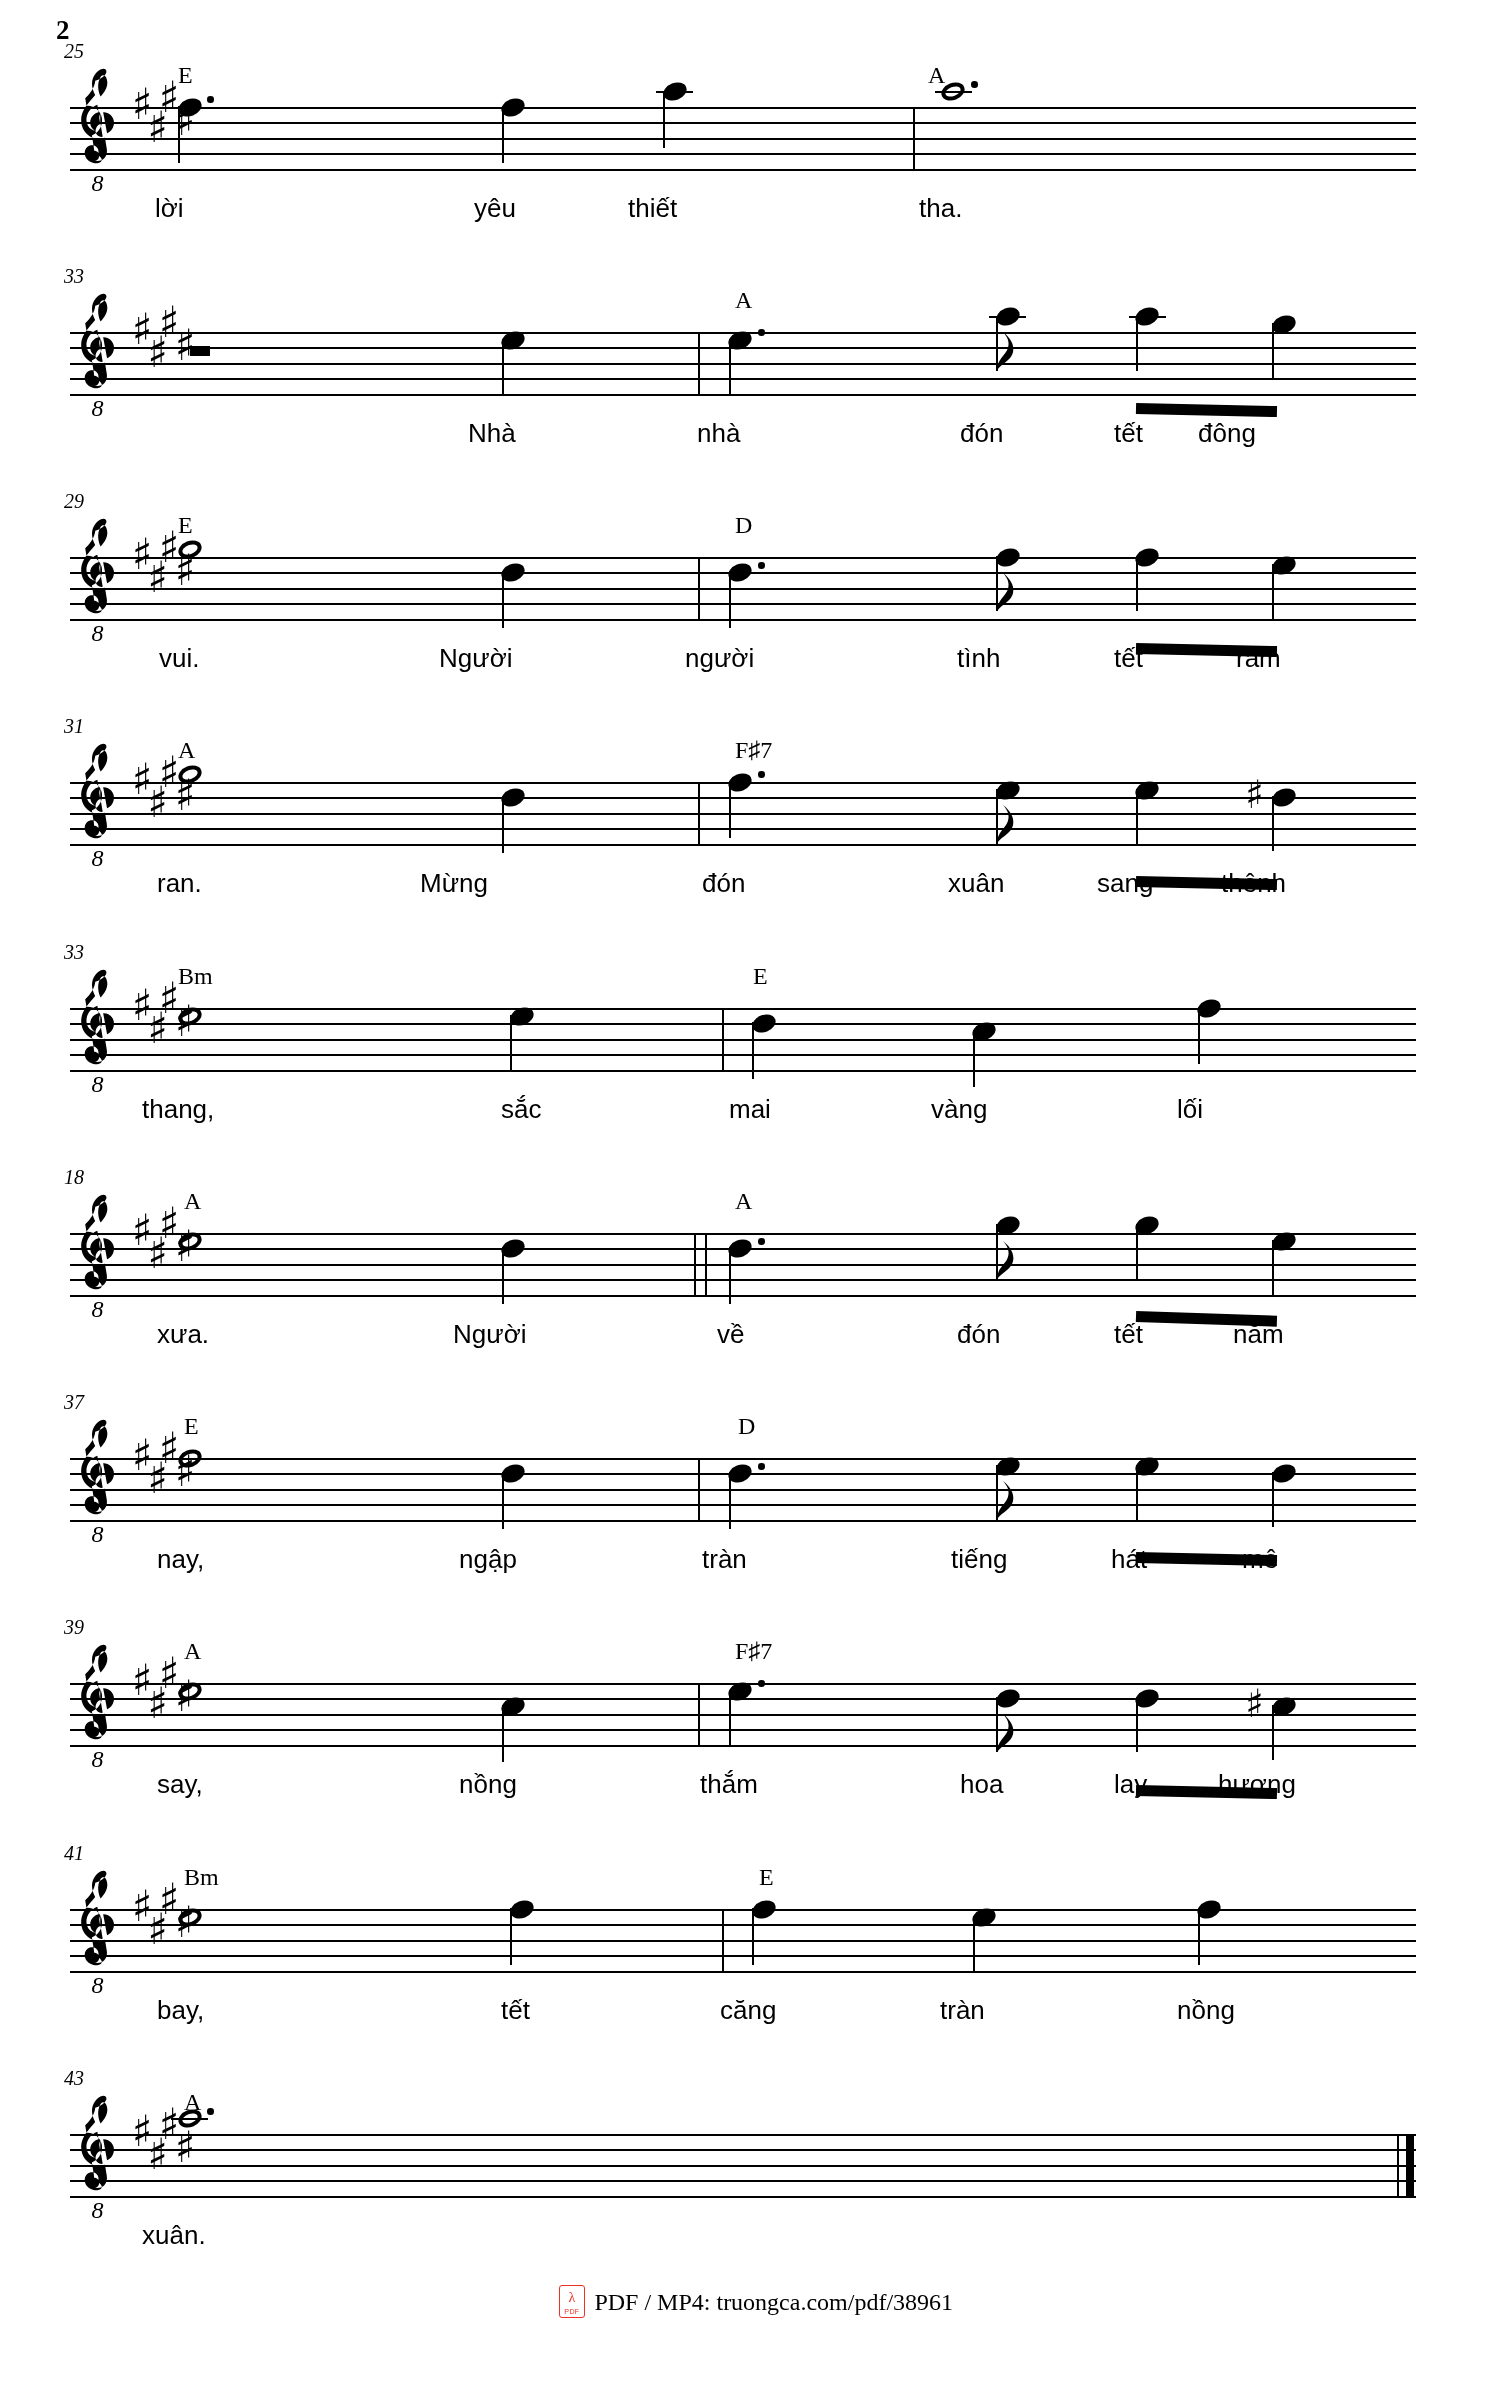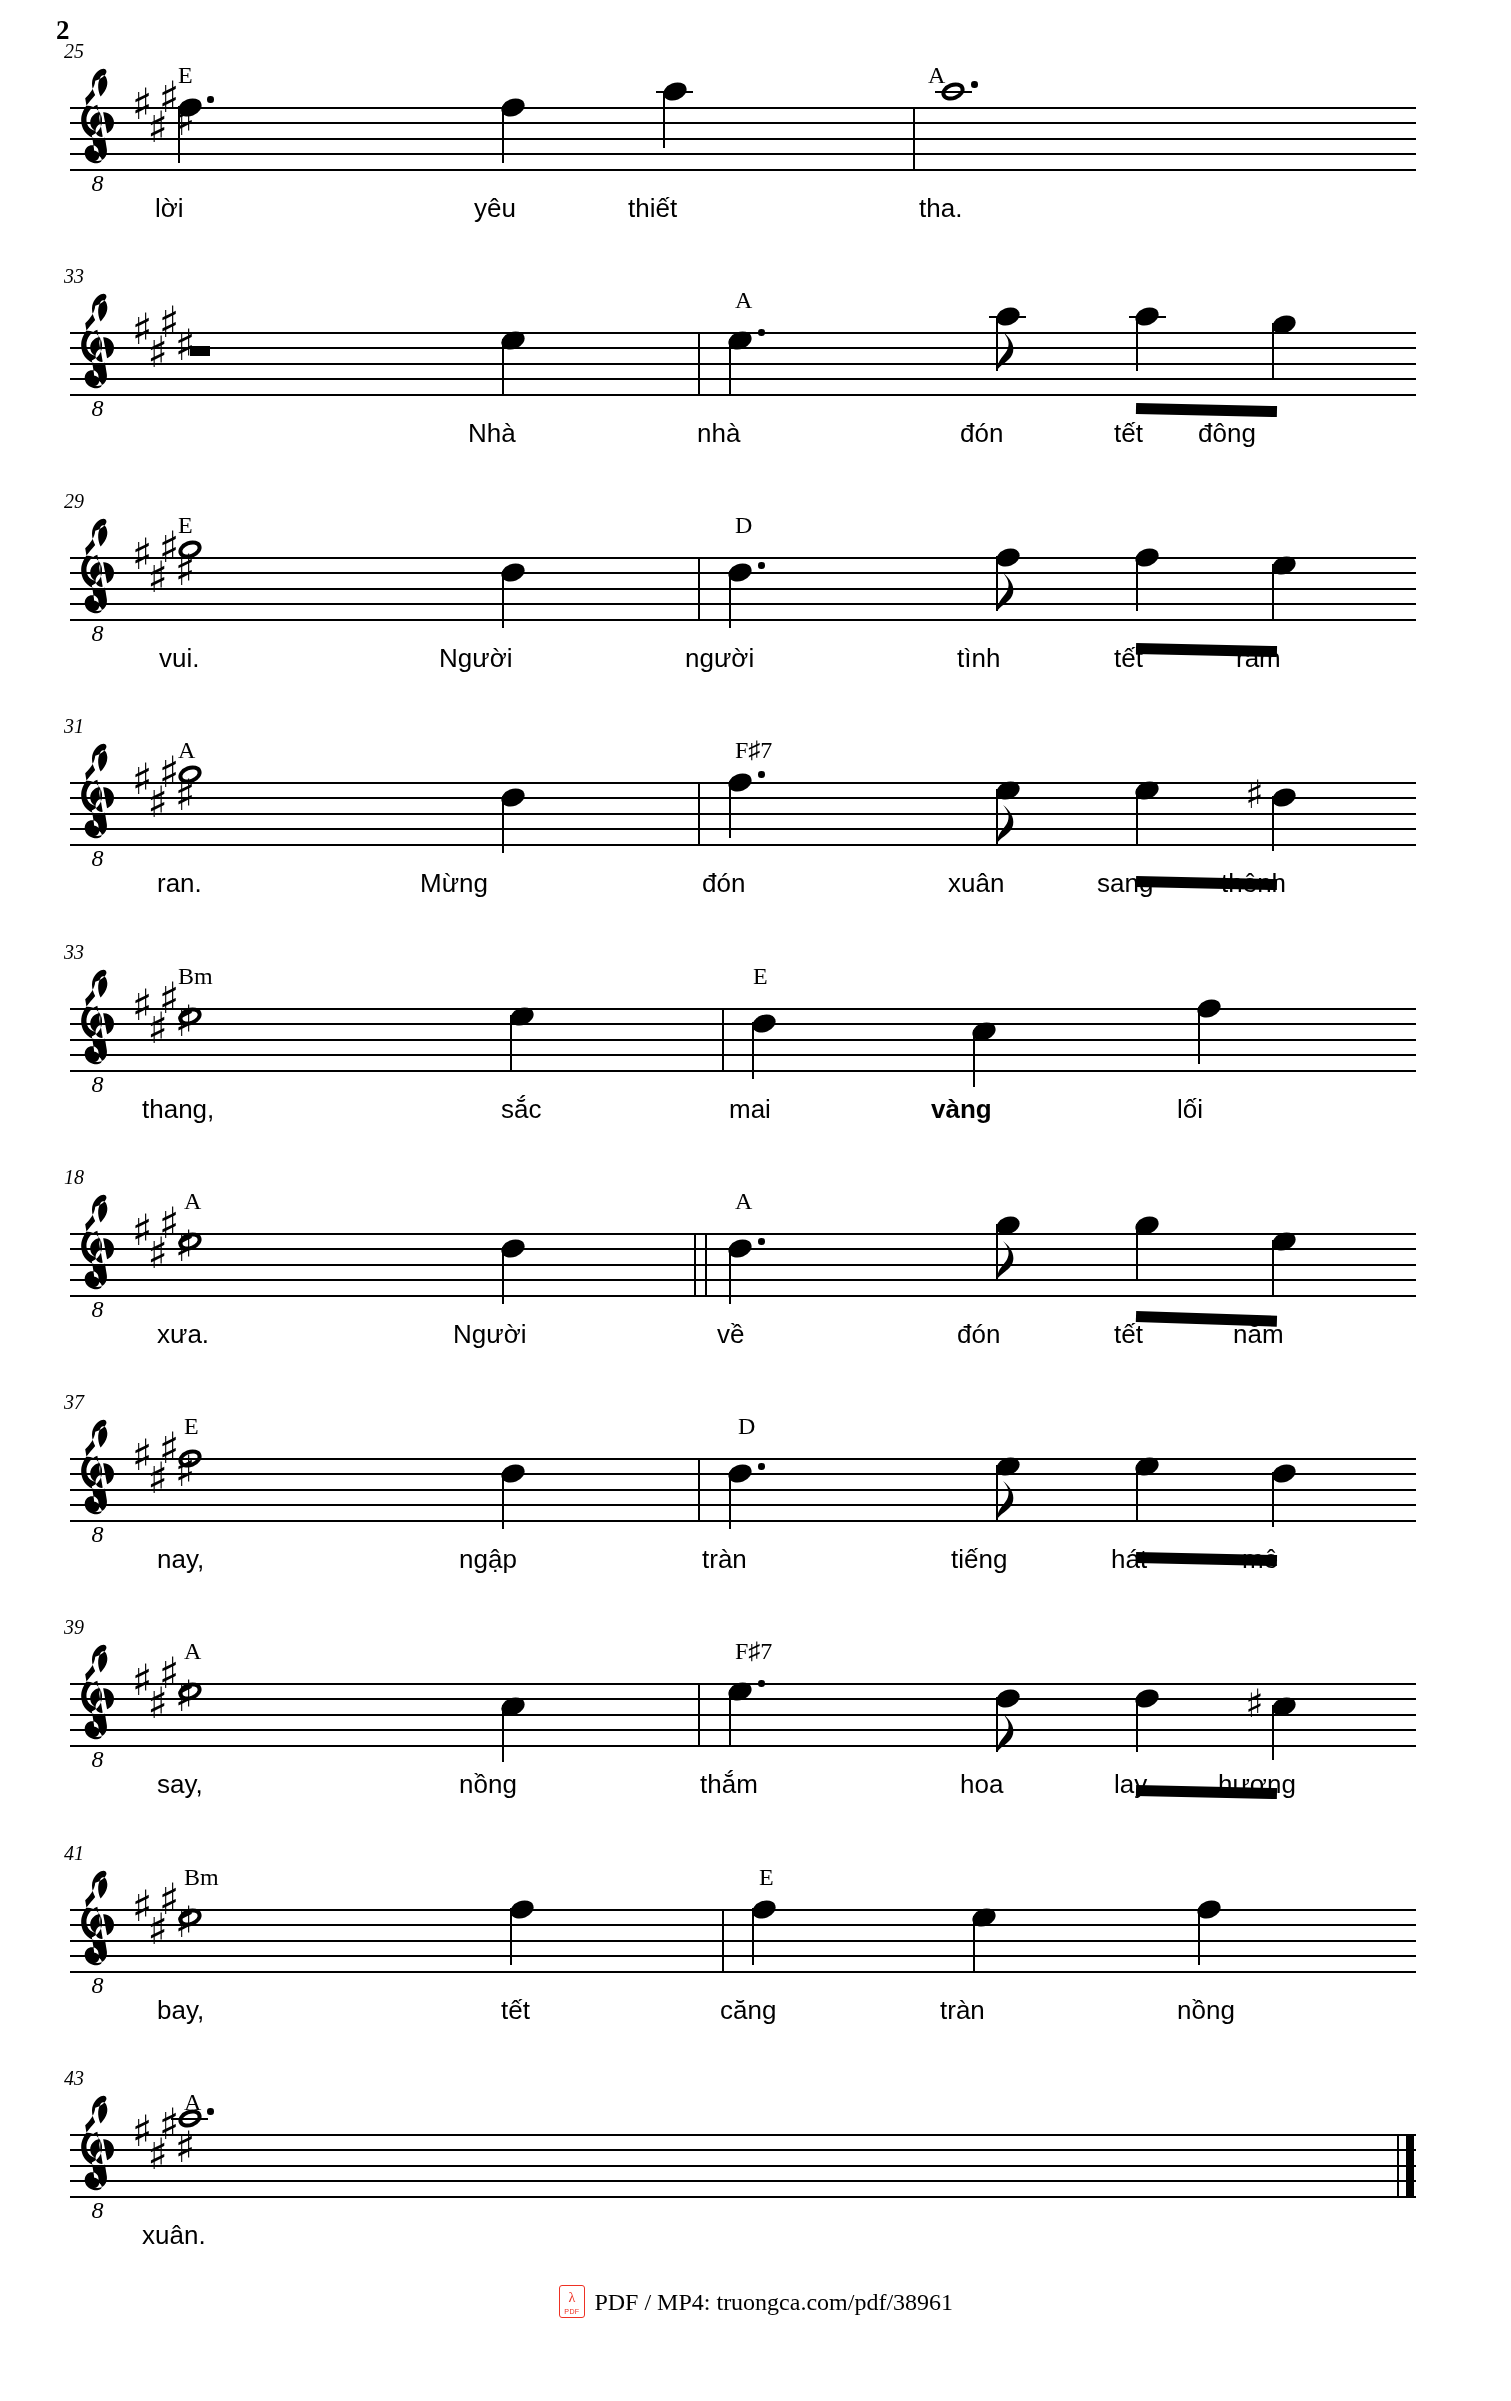--- a/index.html
+++ b/index.html
@@ -520,21 +520,21 @@
         <span class="notehead filled" style="left:972px; top:86px;"></span>
         <span class="stem" style="left:973px; top:93px; height:57px;"></span>
       </div>
       <div class="note">
         <span class="notehead filled" style="left:1197px; top:63px;"></span>
         <span class="stem" style="left:1198px; top:70px; height:57px;"></span>
       </div>
       <div class="lyric" style="left:142px; top:159px;">thang,</div>
       <div class="lyric" style="left:501px; top:159px;">sắc</div>
       <div class="lyric" style="left:729px; top:159px;">mai</div>
-      <div class="lyric" style="left:931px; top:159px;font-weight:bold;">vàng</div>
+      <div class="lyric" style="left:931px; top:159px;">vàng</div>
       <div class="lyric" style="left:1177px; top:159px;">lối</div>
     </div>
     <div class="system" style="top: 1162px;">
       <div class="measure-number">18</div>
       <div class="staff">
         <div class="line l0"></div>
         <div class="line l1"></div>
         <div class="line l2"></div>
         <div class="line l3"></div>
         <div class="line l4"></div>

